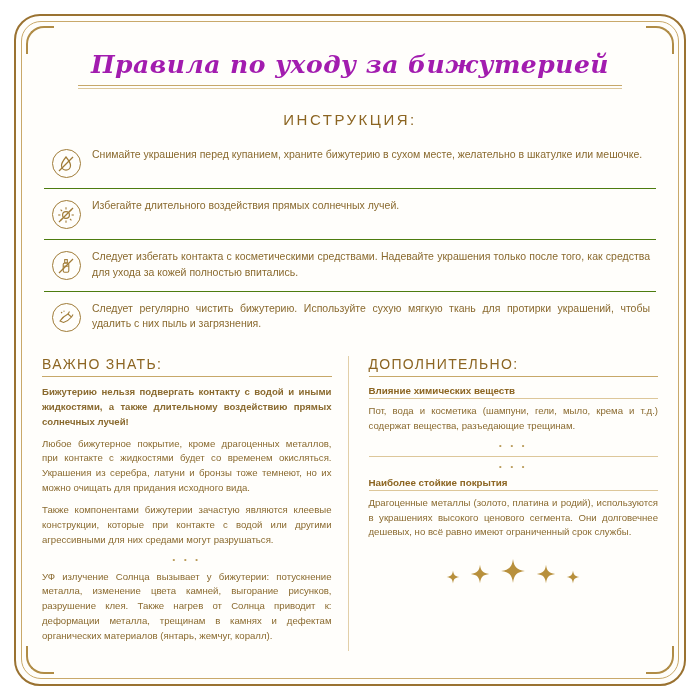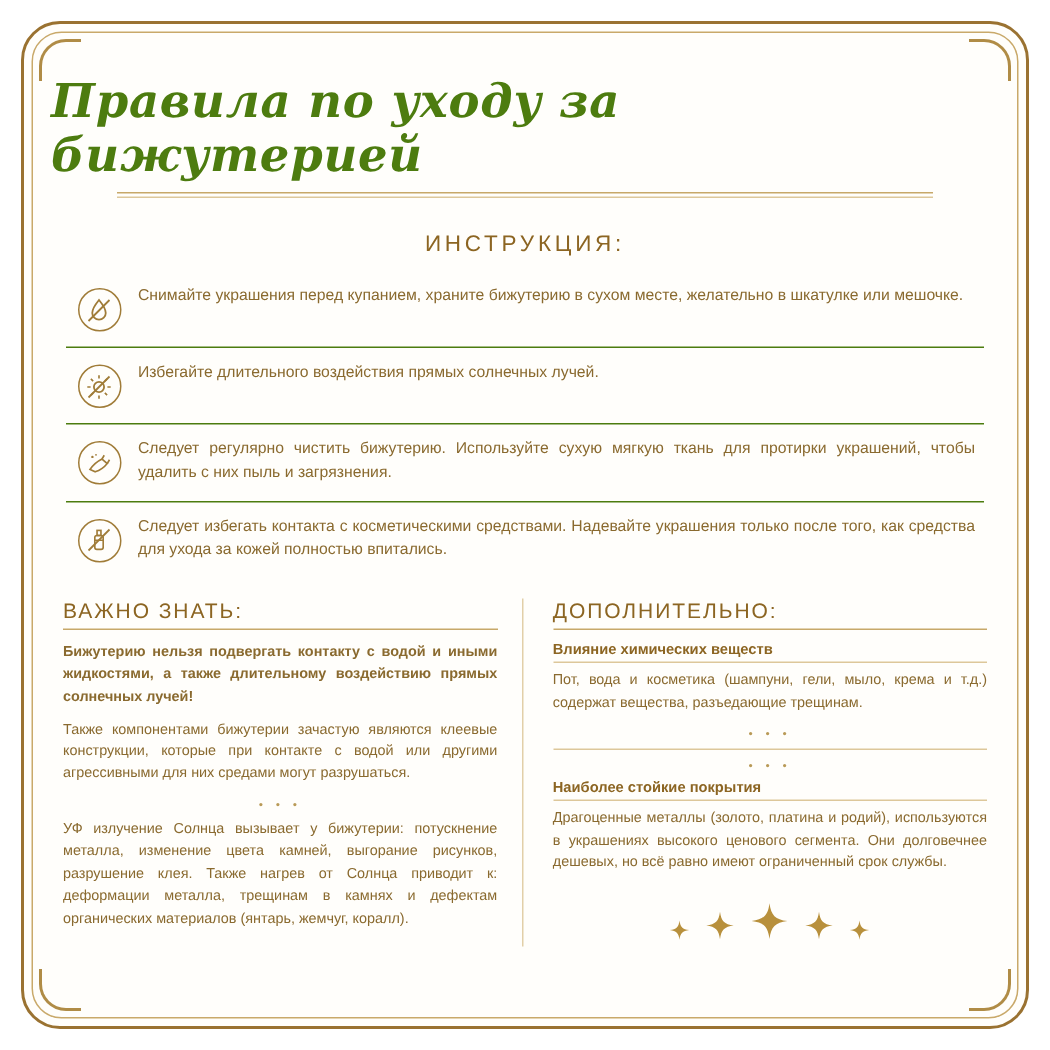--- a/index.html
+++ b/index.html
@@ -46,26 +46,26 @@
     height: 26px;
     border: 0 solid #b08c46;
     pointer-events: none;
   }
   .corner.tl { left: 10px; top: 10px; border-left-width: 2px; border-top-width: 2px; border-top-left-radius: 18px; }
   .corner.tr { right: 10px; top: 10px; border-right-width: 2px; border-top-width: 2px; border-top-right-radius: 18px; }
   .corner.bl { left: 10px; bottom: 10px; border-left-width: 2px; border-bottom-width: 2px; border-bottom-left-radius: 18px; }
   .corner.br { right: 10px; bottom: 10px; border-right-width: 2px; border-bottom-width: 2px; border-bottom-right-radius: 18px; }
 
   .title {
-    text-align: left;
+    text-align: center;
     font-family: "DejaVu Serif", serif;
     font-style: italic;
     font-weight: bold;
-    font-size: 31px;
-    color: #4d7c0f;
+    font-size: 25px;
+    color: #a21caf;
     letter-spacing: 0.5px;
     margin: 18px 0 6px 0;
   }
   .title-rule {
     width: 86%;
     margin: 0 auto 2px auto;
     border-top: 1px solid #c7a869;
   }
   .title-rule.thin {
     border-top: 1px solid #ddc79a;
@@ -234,53 +234,54 @@
             </svg>
           </div>
         </div>
         <div class="instr-text">Избегайте длительного воздействия прямых солнечных лучей.</div>
       </div>
 
       <div class="instr-row">
         <div class="instr-icon">
           <div class="icon-circle">
             <svg width="22" height="22" viewBox="0 0 22 22">
+              <rect x="8.2" y="8" width="5.6" height="9.2" rx="1.4" fill="none" stroke="#a07c38" stroke-width="1.1"></rect>
+              <rect x="9.7" y="4.6" width="2.6" height="3.4" fill="none" stroke="#a07c38" stroke-width="1.1"></rect>
+              <line x1="8.2" y1="11.2" x2="13.8" y2="11.2" stroke="#a07c38" stroke-width="1"></line>
+              <line x1="4" y1="18" x2="18" y2="4" stroke="#a07c38" stroke-width="1.2"></line>
+            </svg>
+          </div>
+        </div>
+        <div class="instr-text">Следует избегать контакта с косметическими средствами. Надевайте украшения только после того, как средства для ухода за кожей полностью впитались.</div>
+      </div>
+
+      <div class="instr-row">
+        <div class="instr-icon">
+          <div class="icon-circle">
+            <svg width="22" height="22" viewBox="0 0 22 22">
               <path d="M5 15 C7 12 10 9.5 13 8 L16.5 11 C14.5 13.5 11.5 15.6 8.5 16.5 Z" fill="none" stroke="#a07c38" stroke-width="1.1"></path>
               <path d="M13 8 L14.5 5.5" stroke="#a07c38" stroke-width="1.1"></path>
               <path d="M16.5 11 L18 8.5" stroke="#a07c38" stroke-width="1.1"></path>
               <circle cx="6.6" cy="6.6" r="0.8" fill="#a07c38"></circle>
               <circle cx="9" cy="5.2" r="0.6" fill="#a07c38"></circle>
             </svg>
           </div>
         </div>
         <div class="instr-text">Следует регулярно чистить бижутерию. Используйте сухую мягкую ткань для протирки украшений, чтобы удалить с них пыль и загрязнения.</div>
       </div>
 
-      <div class="instr-row">
-        <div class="instr-icon">
-          <div class="icon-circle">
-            <svg width="22" height="22" viewBox="0 0 22 22">
-              <rect x="8.2" y="8" width="5.6" height="9.2" rx="1.4" fill="none" stroke="#a07c38" stroke-width="1.1"></rect>
-              <rect x="9.7" y="4.6" width="2.6" height="3.4" fill="none" stroke="#a07c38" stroke-width="1.1"></rect>
-              <line x1="8.2" y1="11.2" x2="13.8" y2="11.2" stroke="#a07c38" stroke-width="1"></line>
-              <line x1="4" y1="18" x2="18" y2="4" stroke="#a07c38" stroke-width="1.2"></line>
-            </svg>
-          </div>
-        </div>
-        <div class="instr-text">Следует избегать контакта с косметическими средствами. Надевайте украшения только после того, как средства для ухода за кожей полностью впитались.</div>
-      </div>
-
     </div>
 
     <div class="columns">
 
       <div class="col left">
         <div class="col-head">ВАЖНО ЗНАТЬ:</div>
         <div class="col-head-rule"></div>
         <p class="para bold">Бижутерию нельзя подвергать контакту с водой и иными жидкостями, а также длительному воздействию прямых солнечных лучей!</p>
+        <p class="para">Любое бижутерное покрытие, кроме драгоценных металлов, при контакте с жидкостями будет со временем окисляться. Украшения из серебра, латуни и бронзы тоже темнеют, но их можно очищать для придания исходного вида.</p>
         <p class="para">Также компонентами бижутерии зачастую являются клеевые конструкции, которые при контакте с водой или другими агрессивными для них средами могут разрушаться.</p>
         <div class="dots">• • •</div>
         <p class="para">УФ излучение Солнца вызывает у бижутерии: потускнение металла, изменение цвета камней, выгорание рисунков, разрушение клея. Также нагрев от Солнца приводит к: деформации металла, трещинам в камнях и дефектам органических материалов (янтарь, жемчуг, коралл).</p>
       </div>
 
       <div class="col right">
         <div class="col-head">ДОПОЛНИТЕЛЬНО:</div>
         <div class="col-head-rule"></div>
 
         <div>

